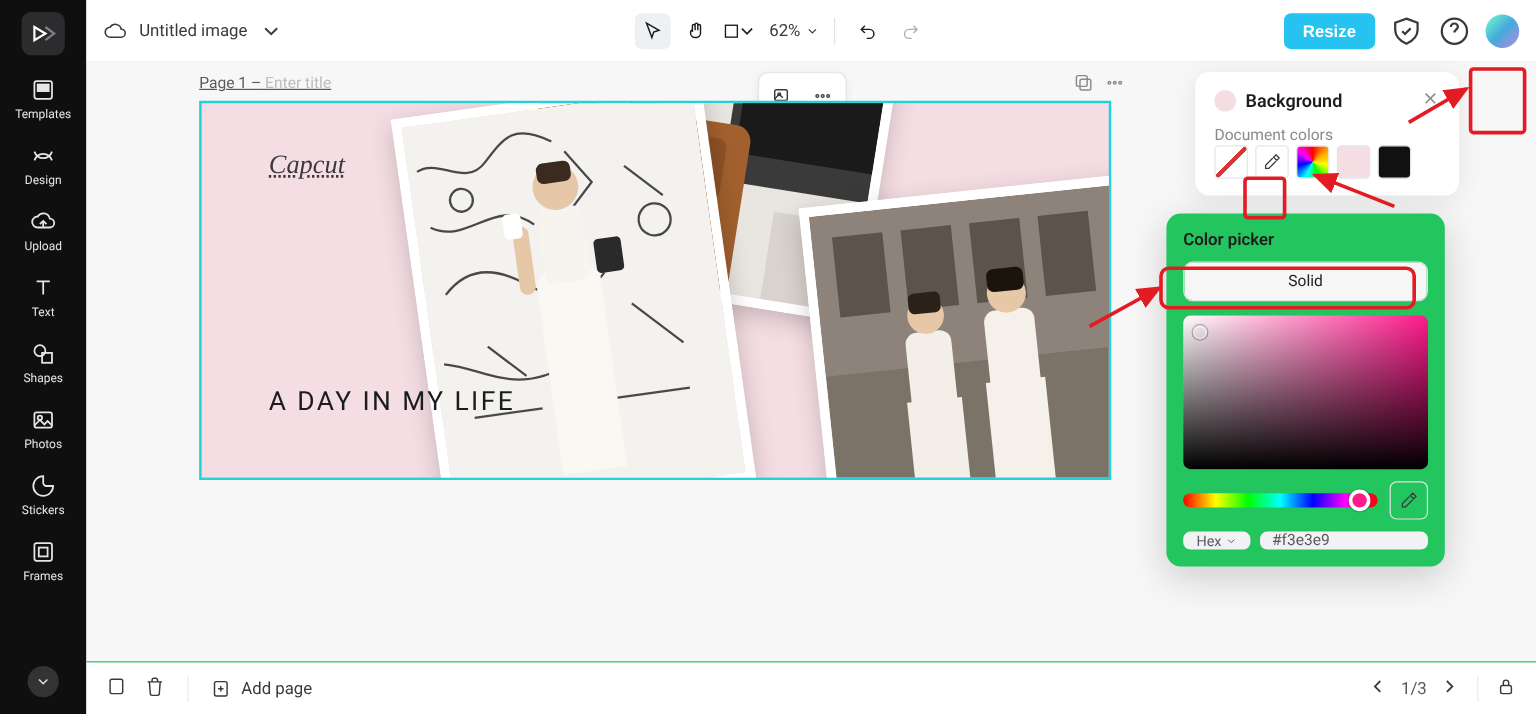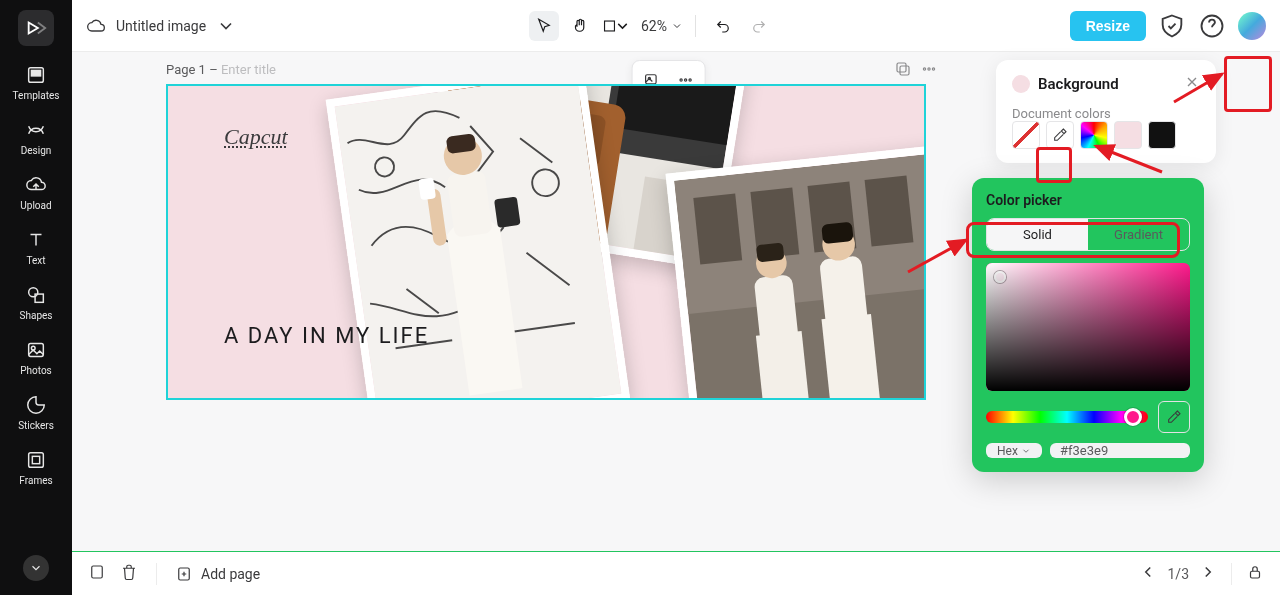--- a/index.html
+++ b/index.html
@@ -24,21 +24,21 @@
   .tool-btn svg { width: 18px; height: 18px; stroke:#1c1c1e; }
   .zoom { display:flex; align-items:center; gap:4px; font-size:14px; color:#3a3a3c; margin-left:4px;}
   .vdiv { width:1px; height:22px; background:#e2e2e2; margin:0 6px;}
   .topbar .right { margin-left: auto; display: flex; align-items: center; gap: 12px; }
   .export-btn { background: #27c3f0; color: #fff; border: none; border-radius: 6px; font-weight: 600; font-size: 14px; padding: 7px 16px; cursor: pointer; }
   .icon-btn { width: 28px; height: 28px; display: flex; align-items: center; justify-content: center; cursor: pointer; }
   .avatar { width: 28px; height: 28px; border-radius: 50%; background: linear-gradient(135deg,#7fc,#4ad,#b8d); }
 
   
   .stage { position: absolute; left: 72px; top: 52px; right: 0; bottom: 44px; background: #f7f7f8; }
-  .page-label { position:absolute; left:94px; top:10px; font-size:13px; color:#5a5a5c;}
+  .page-label { position:absolute; left:94px; top:10px; font-size:13px; color:#5a5a5c;text-decoration:underline;}
   .page-label .muted{ color:#bdbdbf;}
   .canvas-tools { position:absolute; left:50%; top:8px; transform:translateX(-60%); background:#fff; border:1px solid #e5e5e7; border-radius:8px; display:flex; gap:4px; padding:4px; box-shadow:0 2px 8px rgba(0,0,0,.06);}
   .canvas-tools .tool-btn svg{stroke:#3a3a3c;}
   .page-corner{ position:absolute; right:342px; top:8px; display:flex; gap:8px;}
   .page-corner svg{width:18px;height:18px;stroke:#8a8a8c;}
 
   .canvas-wrap { position:absolute; left:94px; top:32px; width:760px; height:316px; }
   .canvas { width:100%; height:100%; border:2px solid #1fd3d8; background:#f5dee3; overflow:hidden; position:relative; }
   .brand { position:absolute; left:56px; top:38px; font-family:'Georgia',serif; font-style:italic; font-size:22px; color:#3a3a3c; text-decoration: underline dotted #3a3a3c; }
   .vlog { position:absolute; left:56px; bottom:50px; }
@@ -402,21 +402,20 @@
     <div class="swatch rainbow"></div>
     <div class="swatch pink"></div>
     <div class="swatch black"></div>
   </div>
 </div>
 
 <div class="picker">
   <div class="ttl">Color picker</div>
   <div class="seg">
     <div class="opt active">Solid</div>
-    <div class="opt">Gradient</div>
   </div>
   <div class="sv-area">
     <div class="sv-cursor"></div>
   </div>
   <div class="hue-row">
     <div class="hue">
         <div class="hcur"></div>
       </div>
     <div class="eyedrop">
         <svg viewBox="0 0 24 24" width="16" height="16" fill="none" stroke="#3a3a3c" stroke-width="1.6">

